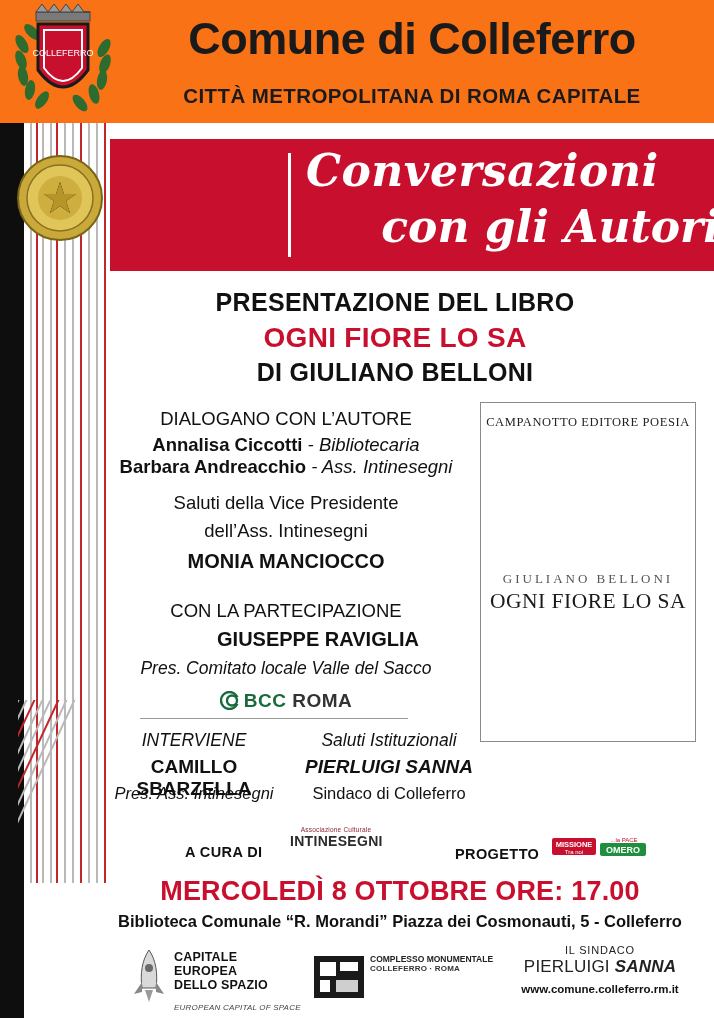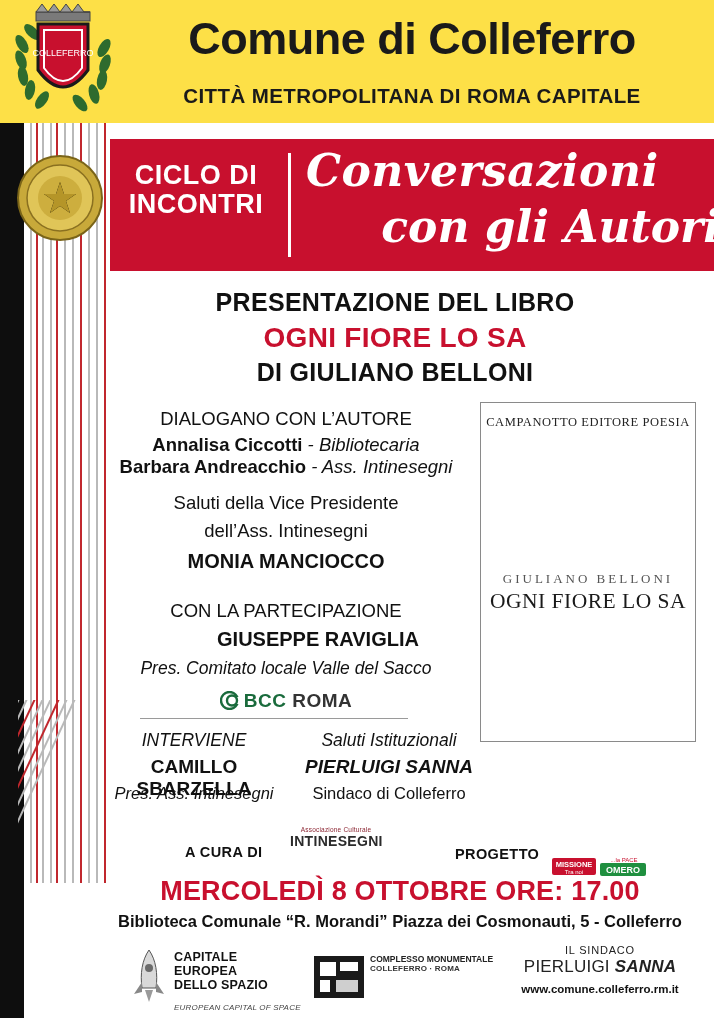--- a/index.html
+++ b/index.html
@@ -15,21 +15,21 @@
     font-family: "Liberation Sans", sans-serif;
     color: #111;
   }
 
   
   .header {
     position: absolute;
     top: 0; left: 0;
     width: 714px;
     height: 123px;
-    background: #fde047;
+    background: #f97316;
   }
   .crest {
     position: absolute;
     left: 8px; top: 4px;
     width: 110px; height: 112px;
   }
   .crest svg { display: block; }
   .comune-title {
     position: absolute;
     left: 120px; top: 16px;
@@ -290,21 +290,21 @@
   .progetto {
     position: absolute;
     left: 455px; top: 846px;
     font-size: 14.5px;
     font-weight: bold;
     letter-spacing: 0.4px;
   }
   .missione {
     position: absolute;
     left: 552px; top: 834px;
-    width: 100px; height: 30px; margin-top: 20px;
+    width: 100px; height: 30px;
   }
 
   
   .date {
     position: absolute;
     left: 100px; top: 876px;
     width: 600px;
     text-align: center;
     font-size: 27px;
     font-weight: bold;
@@ -416,24 +416,20 @@
   <i style="left:26px"></i>
     <i class="red" style="left:34px"></i>
     <i style="left:42px"></i>
   <i style="left:50px"></i>
     <i class="red" style="left:58px"></i>
     <i style="left:66px"></i>
   <i style="left:74px"></i>
 </div>
 
 <div class="banner">
-  <div class="banner-left">
-    <div>CICLO DI</div>
-    <div>INCONTRI</div>
-  </div>
   <div class="banner-divider"></div>
   <div class="banner-script1">Conversazioni</div>
   <div class="banner-script2">con gli Autori</div>
 </div>
 
 <div class="medal">
   <svg width="92" height="92" viewBox="0 0 92 92">
     <circle cx="46" cy="46" r="42" fill="#c8a93a" stroke="#7a6418" stroke-width="2"></circle>
     <circle cx="46" cy="46" r="33" fill="#e0c558" stroke="#8a7020" stroke-width="1.5"></circle>
     <circle cx="46" cy="46" r="22" fill="#cdae3e"></circle>

